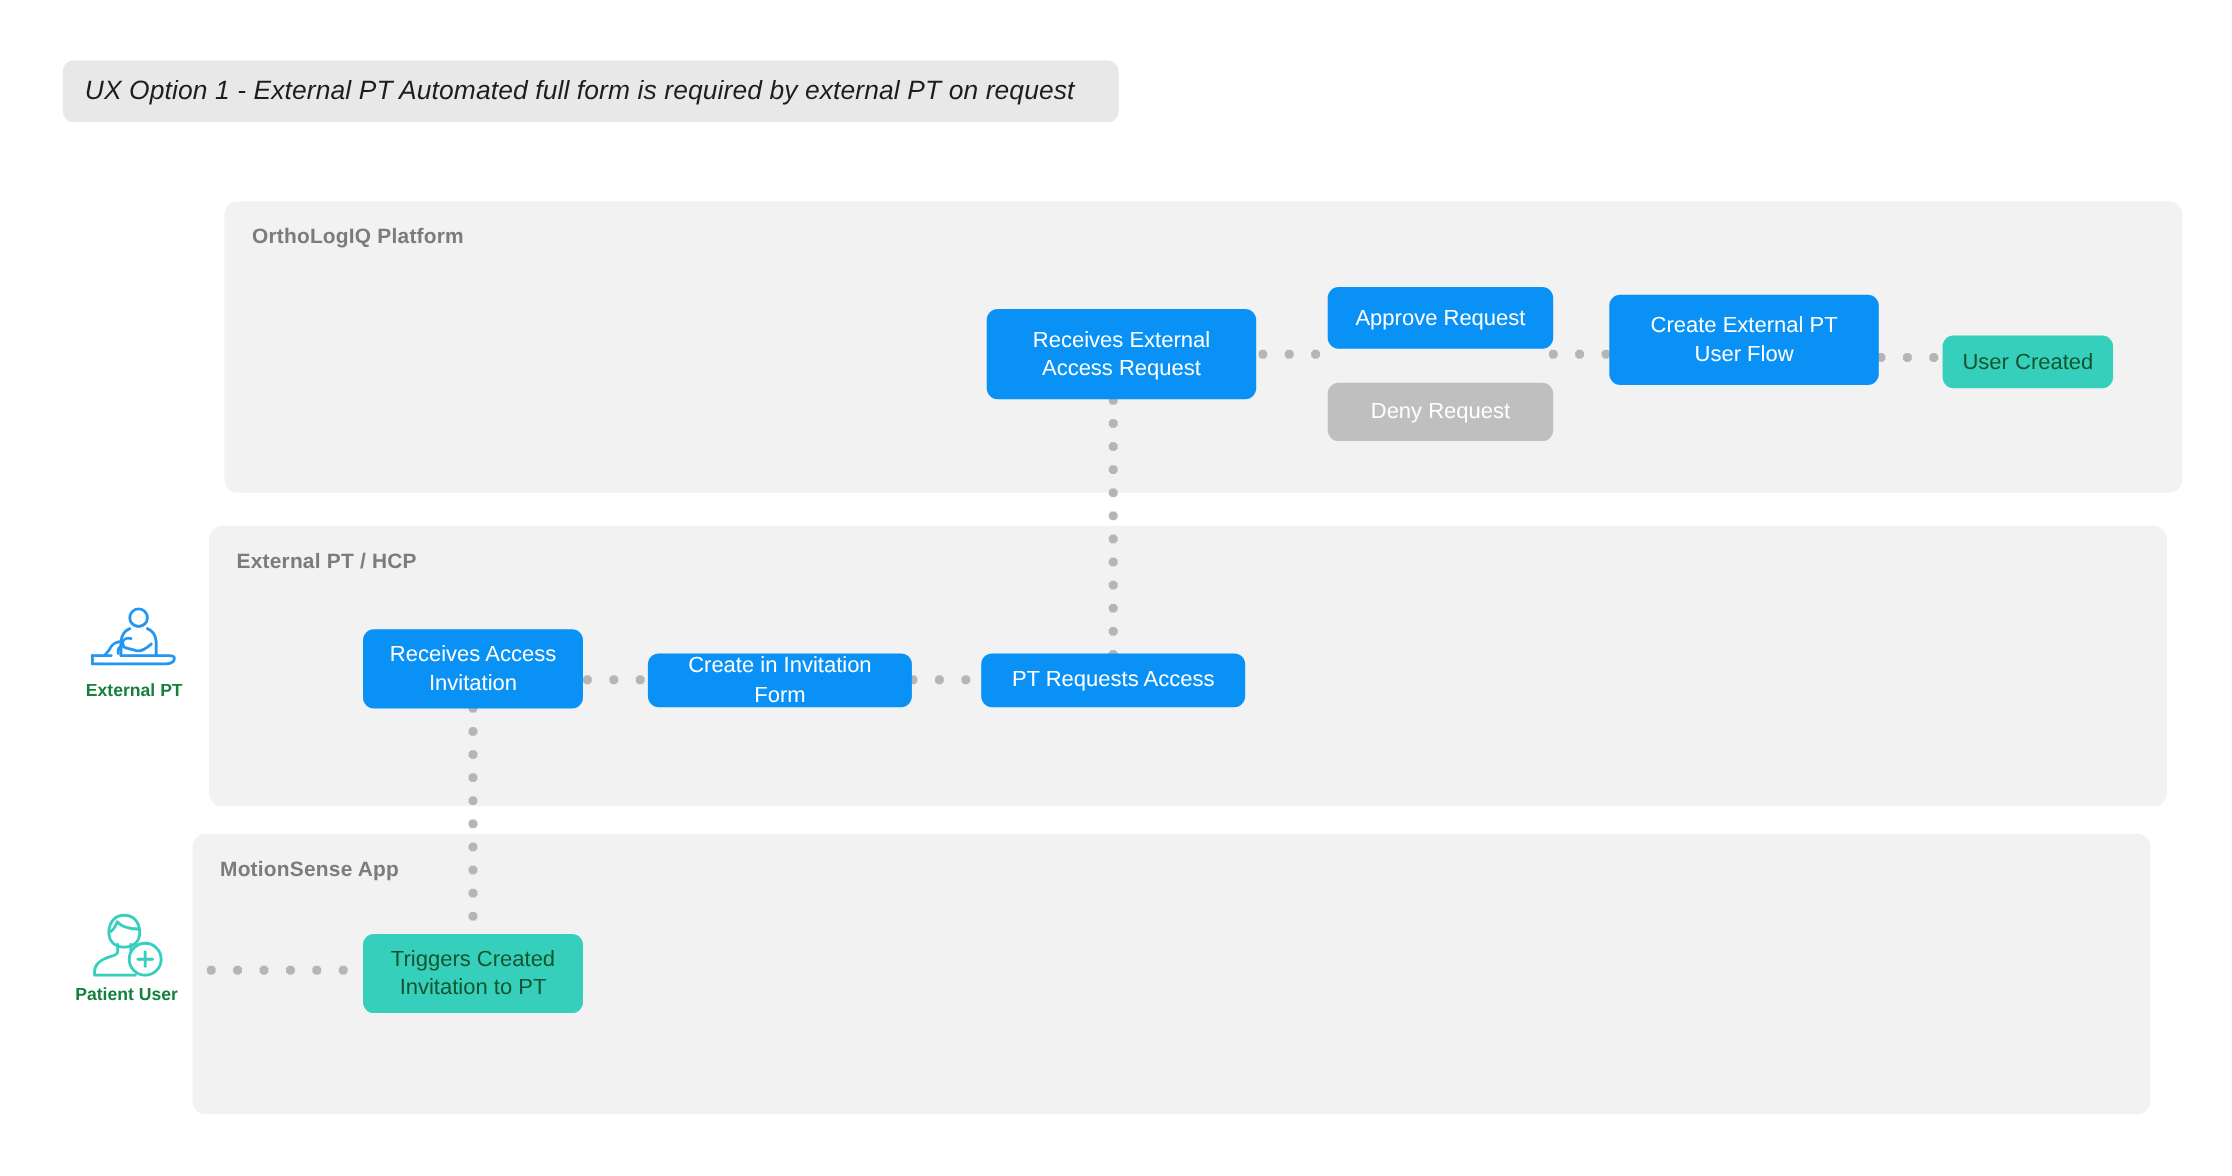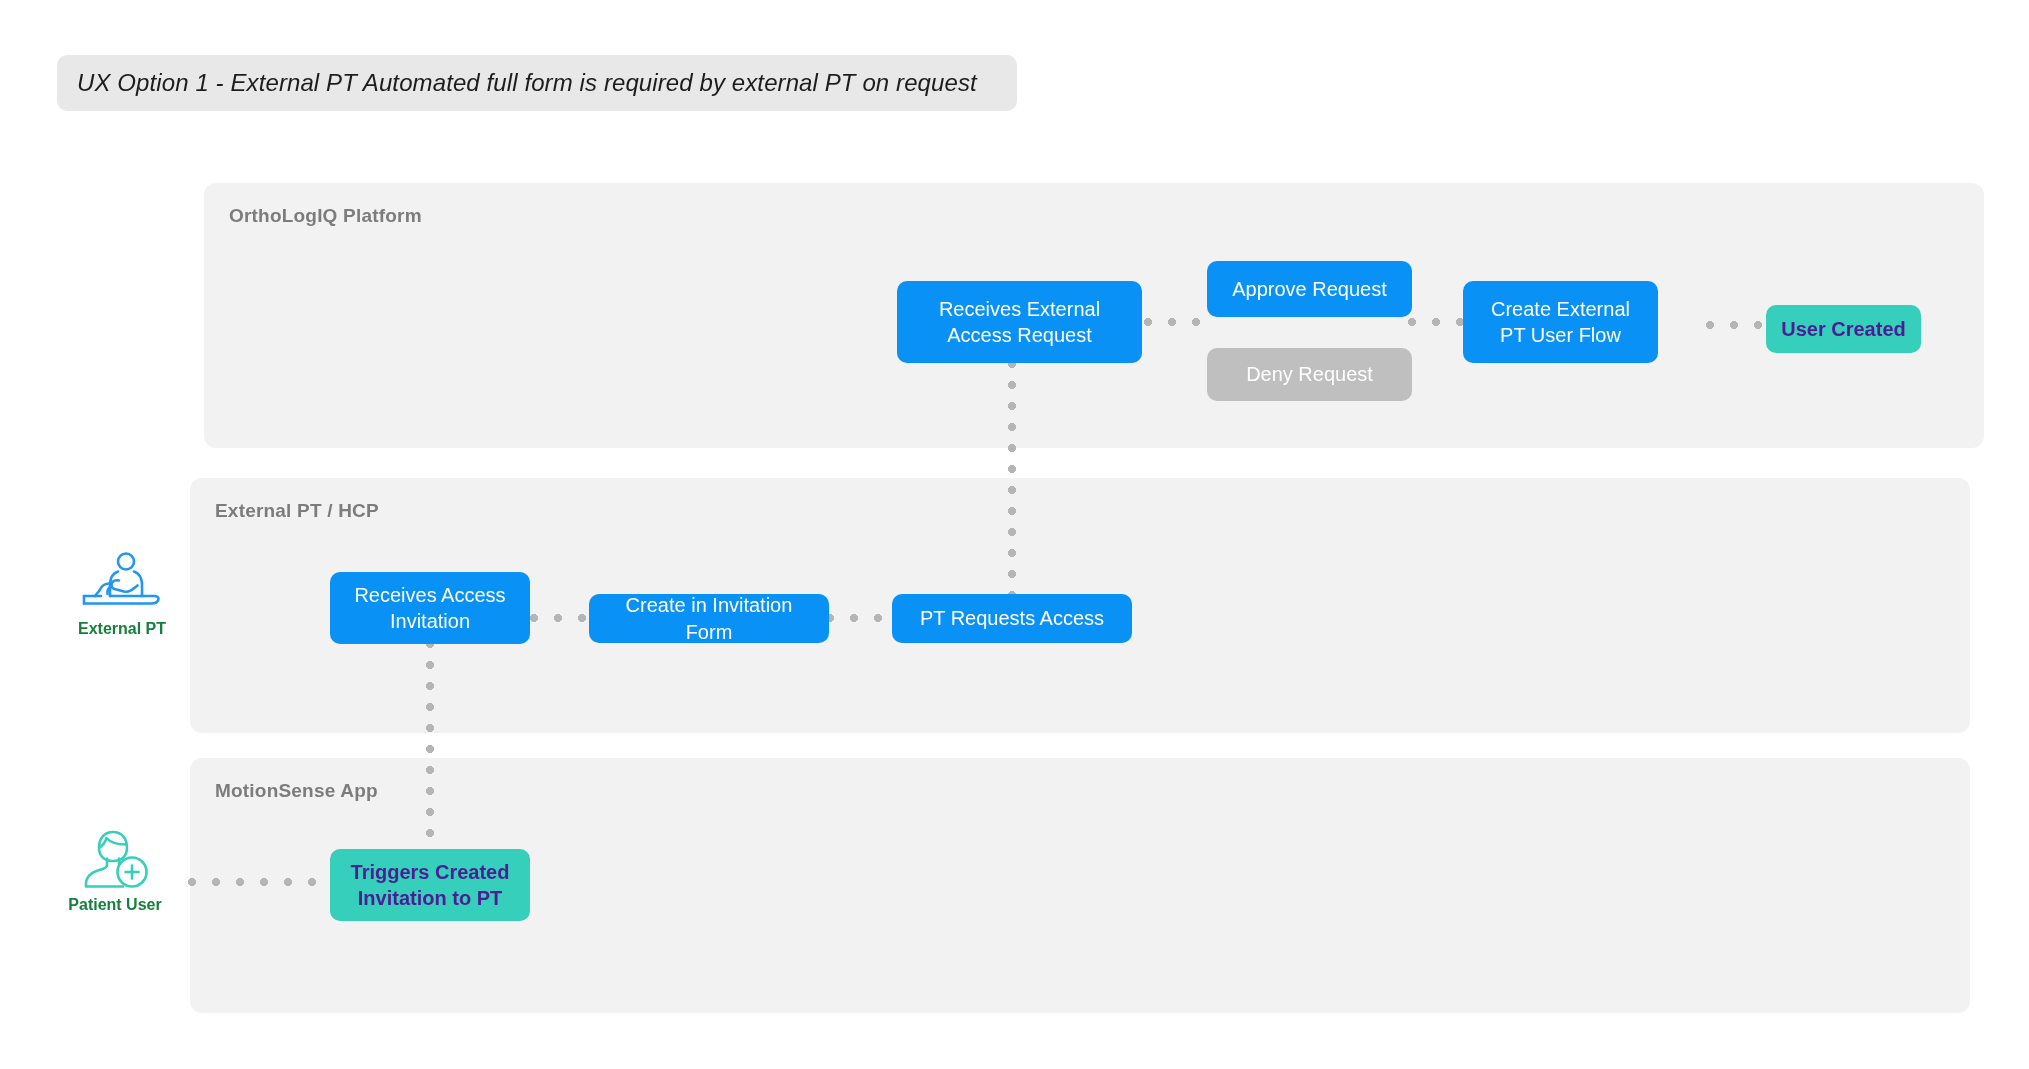--- a/index.html
+++ b/index.html
@@ -48,45 +48,45 @@
     left: 25px;
     top: 22px;
     font-size: 19px;
     font-weight: bold;
     color: #7c7c7c;
     letter-spacing: 0.2px;
     white-space: nowrap;
   }
   #lane-platform { left: 204px; top: 183px; width: 1780px; height: 265px; }
   #lane-externalpt { left: 190px; top: 478px; width: 1780px; height: 255px; }
-  #lane-motionsense { left: 190px; top: 758px; width: 1780px; height: 255px; text-align: center; }
+  #lane-motionsense { left: 175px; top: 758px; width: 1780px; height: 255px; text-align: center; }
 
   
   .node {
     position: absolute;
     border-radius: 10px;
     display: flex;
     align-items: center;
     justify-content: center;
     text-align: center;
     box-sizing: border-box;
     font-size: 20px;
     line-height: 1.32;
     padding: 6px 14px;
     z-index: 5;
   }
   .node.blue  { background: #0a91f5; color: #ffffff; }
   .node.gray  { background: #bfbfbf; color: #ffffff; }
-  .node.teal  { background: #35cfbb; color: #4c1d95; font-weight: bold; }
+  .node.teal  { background: #35cfbb; color: #14532d; }
 
   
   #node-receives-external   { left: 897px; top: 281px; width: 245px; height: 82px; }
   #node-approve-request     { left: 1207px; top: 261px; width: 205px; height: 56px; }
   #node-deny-request        { left: 1207px; top: 348px; width: 205px; height: 53px; }
-  #node-create-external-pt  { left: 1463px; top: 281px; width: 195px; height: 82px; }
+  #node-create-external-pt  { left: 1463px; top: 268px; width: 245px; height: 82px; }
   #node-user-created        { left: 1766px; top: 305px; width: 155px; height: 48px; }
 
   
   #node-receives-access-inv { left: 330px; top: 572px; width: 200px; height: 72px; }
   #node-fills-invitation    { left: 589px; top: 594px; width: 240px; height: 49px; }
   #node-pt-requests-access  { left: 892px; top: 594px; width: 240px; height: 49px; }
 
   
   #node-triggers-access     { left: 330px; top: 849px; width: 200px; height: 72px; }
 

